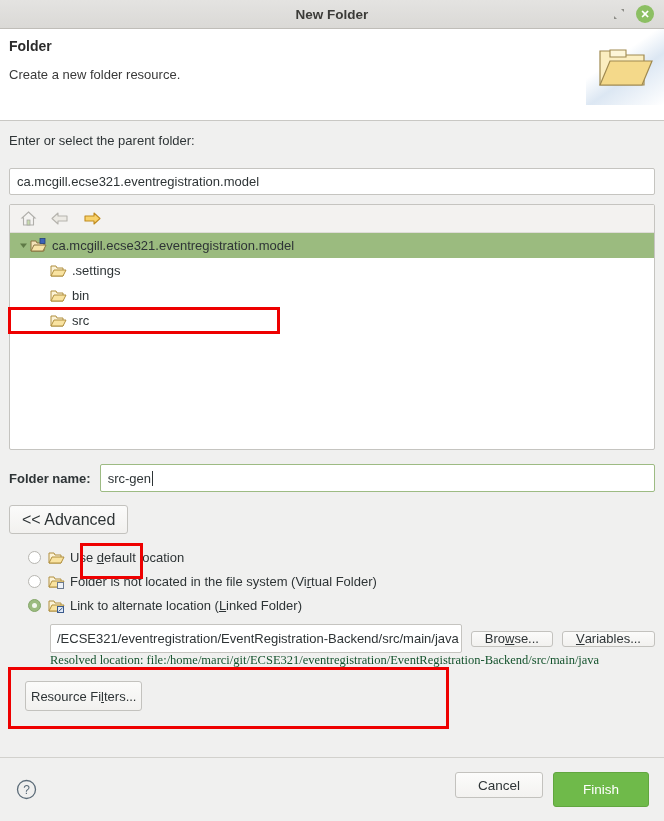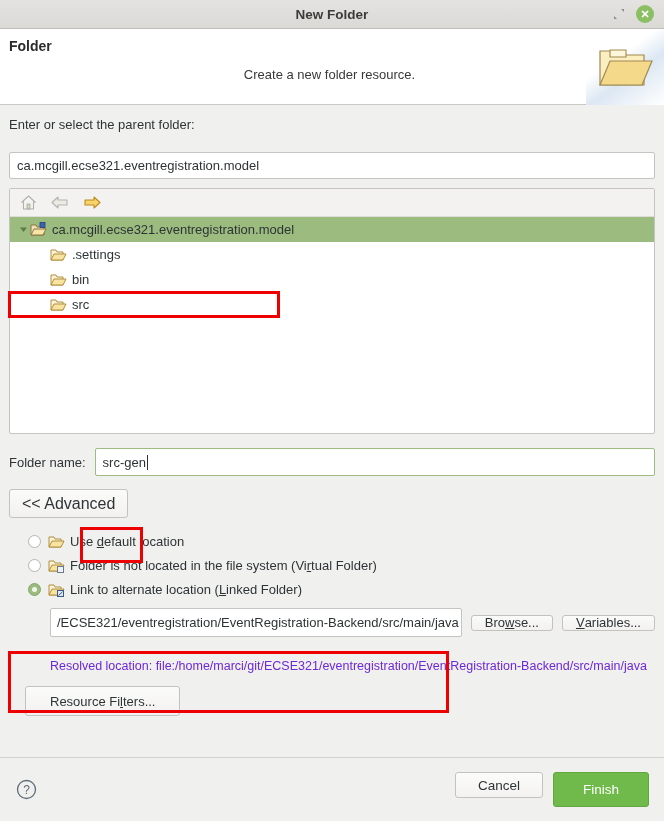--- a/index.html
+++ b/index.html
@@ -52,33 +52,33 @@
     background: #8cbf63;
     display: flex; align-items: center; justify-content: center;
     color: #fff; font-size: 11px; font-weight: bold;
     line-height: 1;
   }
 
   
   .banner {
     background: #ffffff;
     border-bottom: 1px solid #c9c8c4;
-    height: 76px;
+    height: 92px;
     position: relative;
     padding: 9px 14px 0 9px;
     flex: 0 0 auto;
   }
   .banner h1 {
     margin: 0 0 13px 0;
     font-size: 14px;
     font-weight: bold;
     color: #2b2b2b;
   }
   .banner .desc {
-    margin: 0; font-size: 13px; color: #393939; text-align: center;
+    margin: 0; font-size: 13px; color: #393939;
   }
   .banner-icon {
     position: absolute;
     right: 0; top: 0;
     width: 78px; height: 76px;
     background: linear-gradient(145deg, #ffffff 0%, #ffffff 38%, #dce7f3 60%, #ffffff 100%);
     display: flex; align-items: center; justify-content: center;
   }
 
   
@@ -137,21 +137,21 @@
   }
   .tree-icon { width: 20px; display:flex; align-items:center; justify-content:flex-start; }
   .tree-label { padding-left: 2px; }
   .tree-row.child { padding-left: 40px; }
 
   
   .fname-row {
     margin-top: 14px;
     display: flex; align-items: center;
   }
-  .fname-row .lbl { font-size: 13px; margin-right: 9px; }
+  .fname-row .lbl { font-size: 13px; margin-right: 9px; font-weight: bold; }
   .fname-input {
     flex: 1 1 auto;
     height: 28px;
     background: #fff;
     border: 1px solid #9dbb83;
     border-radius: 2px;
     padding: 0 7px;
     display: flex; align-items: center;
     font-size: 13px;
     position: relative;
@@ -218,29 +218,30 @@
     height: 16px; padding: 0 13px;
     background: linear-gradient(to bottom,#fbfbfa,#f2f1ef);
     border: 1px solid #c3c2be;
     border-radius: 3px;
     font-size: 13px; color:#2e3436;
     display: inline-flex; align-items:center; justify-content:center;
     font-family: "Liberation Sans", sans-serif;
     white-space: nowrap;
   }
   .resolved {
-    margin-top: 22px;
+    margin-top: 0;
     padding-left: 41px;
     font-size: 12.5px;
-    color: #6d28d9;
+    color: #14532d;
     white-space: nowrap;
+    font-family: Liberation Serif, serif;
   }
   .rf-btn {
     margin-top: 13px; margin-left: 16px;
-    height: 30px; padding: 0 24px;
+    height: 30px; padding: 0 5px;
     background: linear-gradient(to bottom,#fbfbfa,#f2f1ef);
     border: 1px solid #c3c2be;
     border-radius: 3px;
     font-size: 13px; color:#2e3436;
     display: inline-flex; align-items:center;
     font-family: "Liberation Sans", sans-serif;
   }
 
   
   .footer {

